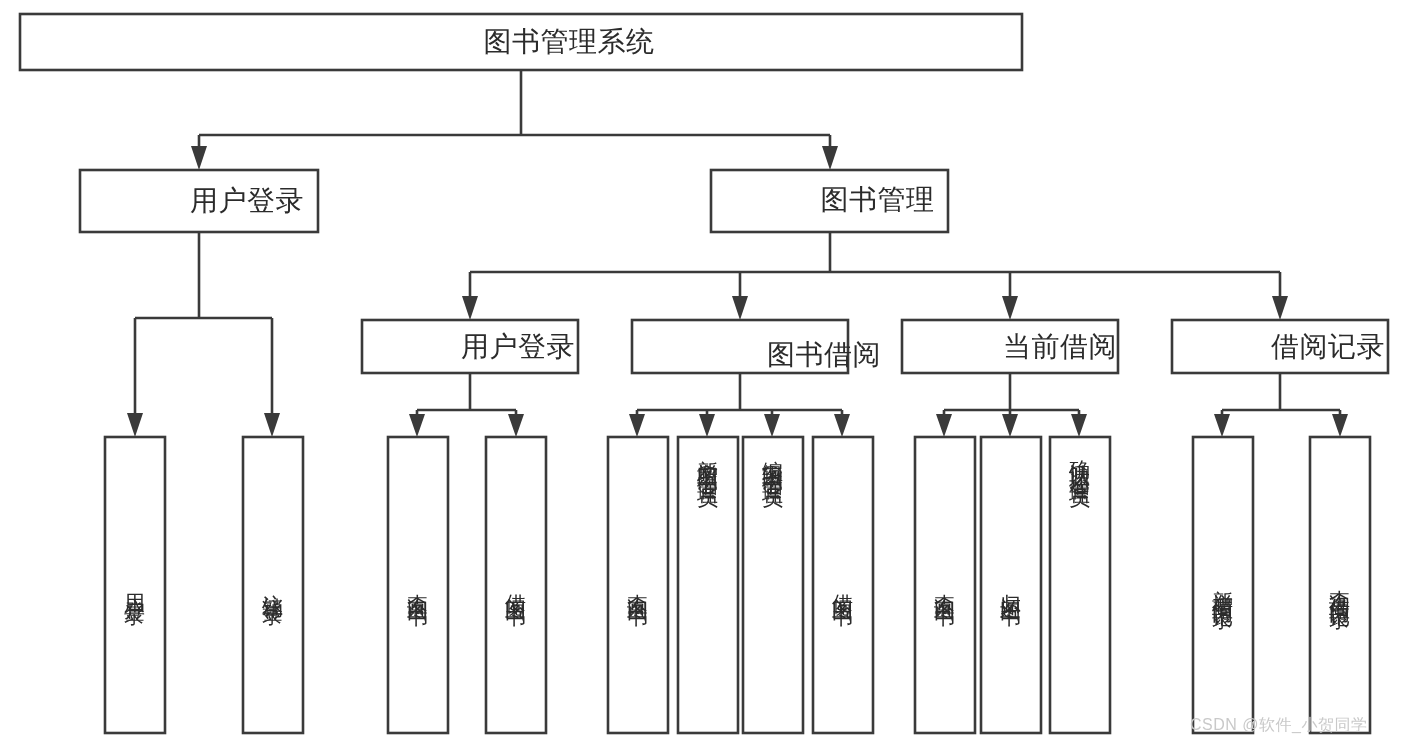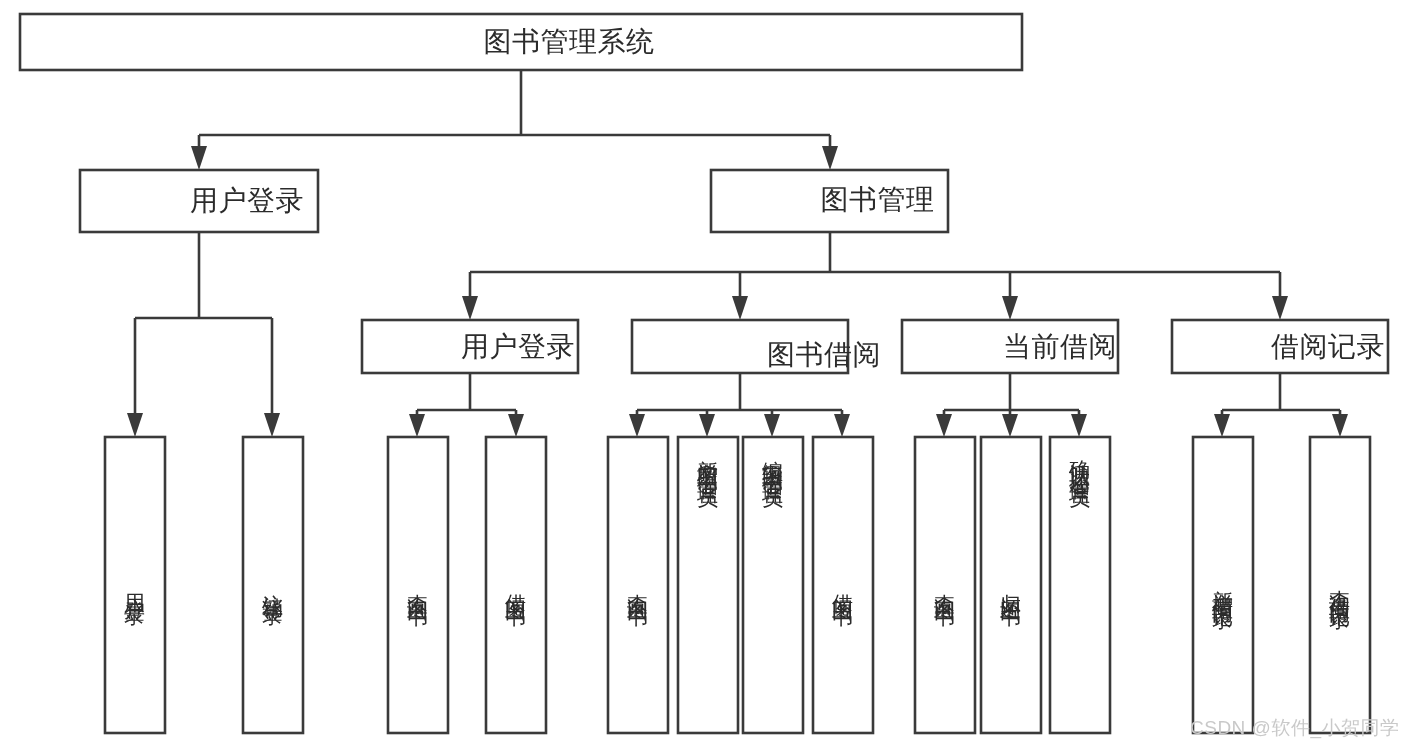--- a/index.html
+++ b/index.html
@@ -63,21 +63,21 @@
     writing-mode: vertical-rl;
     text-orientation: upright;
     letter-spacing: 4px;
     line-height: 1;
     white-space: nowrap;
     pointer-events: none;
   }
   .watermark {
     position: absolute;
     color: #c9c9c9;
-    font-size: 19px;
+    font-size: 16px;
     letter-spacing: 0.5px;
     white-space: nowrap;
     pointer-events: none;
   }
 </style>
 </head>
 <body>
 
 <div id="diagram-root">
 

